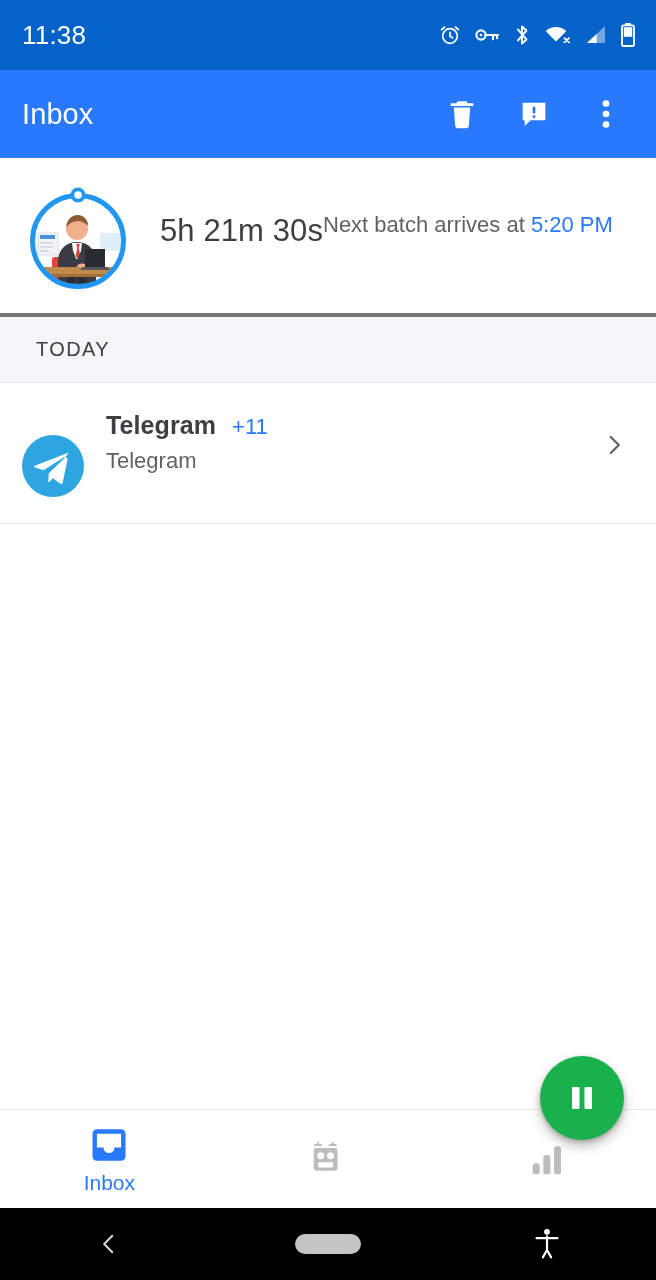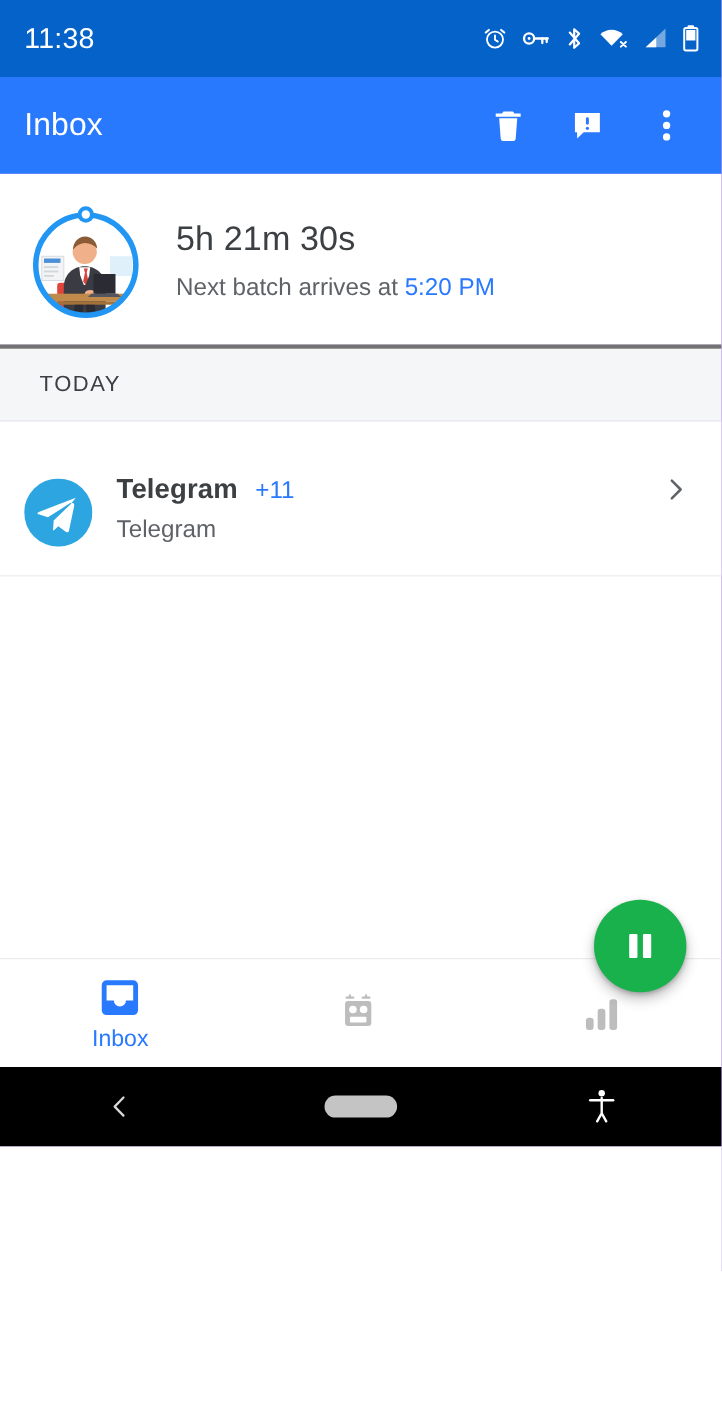--- a/index.html
+++ b/index.html
@@ -10,25 +10,25 @@
   body {
     width: 656px;
     height: 1280px;
     font-family: "Liberation Sans", sans-serif;
     overflow: hidden;
     position: relative;
     -webkit-font-smoothing: antialiased;
   }
   #phone {
     width: 656px;
-    height: 1042px;
+    height: 1280px;
     position: relative;
     display: flex;
     flex-direction: column;
-    background: #6d28d9;
+    background: #a3a3a3;
   }
 
   
   .status-bar {
     height: 70px;
     background: #0562C9;
     display: flex;
     align-items: center;
     justify-content: space-between;
     padding: 0 20px 0 22px;
@@ -93,21 +93,21 @@
     position: relative;
   }
   .avatar-wrap {
     width: 112px;
     height: 118px;
     position: relative;
     flex: 0 0 auto;
     margin-right: 26px;
   }
   .avatar-wrap svg { display: block; }
-  .timer-text { display: flex; flex-direction: column; justify-content: center; }
+  .timer-text { display: flex; flex-direction: row; justify-content: center; }
   .timer-main {
     font-size: 31px;
     color: #3c4043;
     letter-spacing: 0.1px;
     line-height: 40px;
     margin-bottom: 10px;
   }
   .timer-sub {
     font-size: 22px;
     color: #5f6368;
@@ -151,21 +151,21 @@
     cursor: pointer;
   }
   .app-icon {
     width: 62px;
     height: 62px;
     flex: 0 0 auto;
     margin-top: 26px;
     margin-right: 22px;
   }
   .app-icon svg { display: block; }
-  .li-body { flex: 1 1 auto; padding-top: 2px; margin-top: 20px; }
+  .li-body { flex: 1 1 auto; padding-top: 2px; }
   .li-title-row {
     display: flex;
     align-items: baseline;
     gap: 16px;
     margin-bottom: 6px;
   }
   .li-title {
     font-size: 25px;
     font-weight: bold;
     color: #3c4043;

